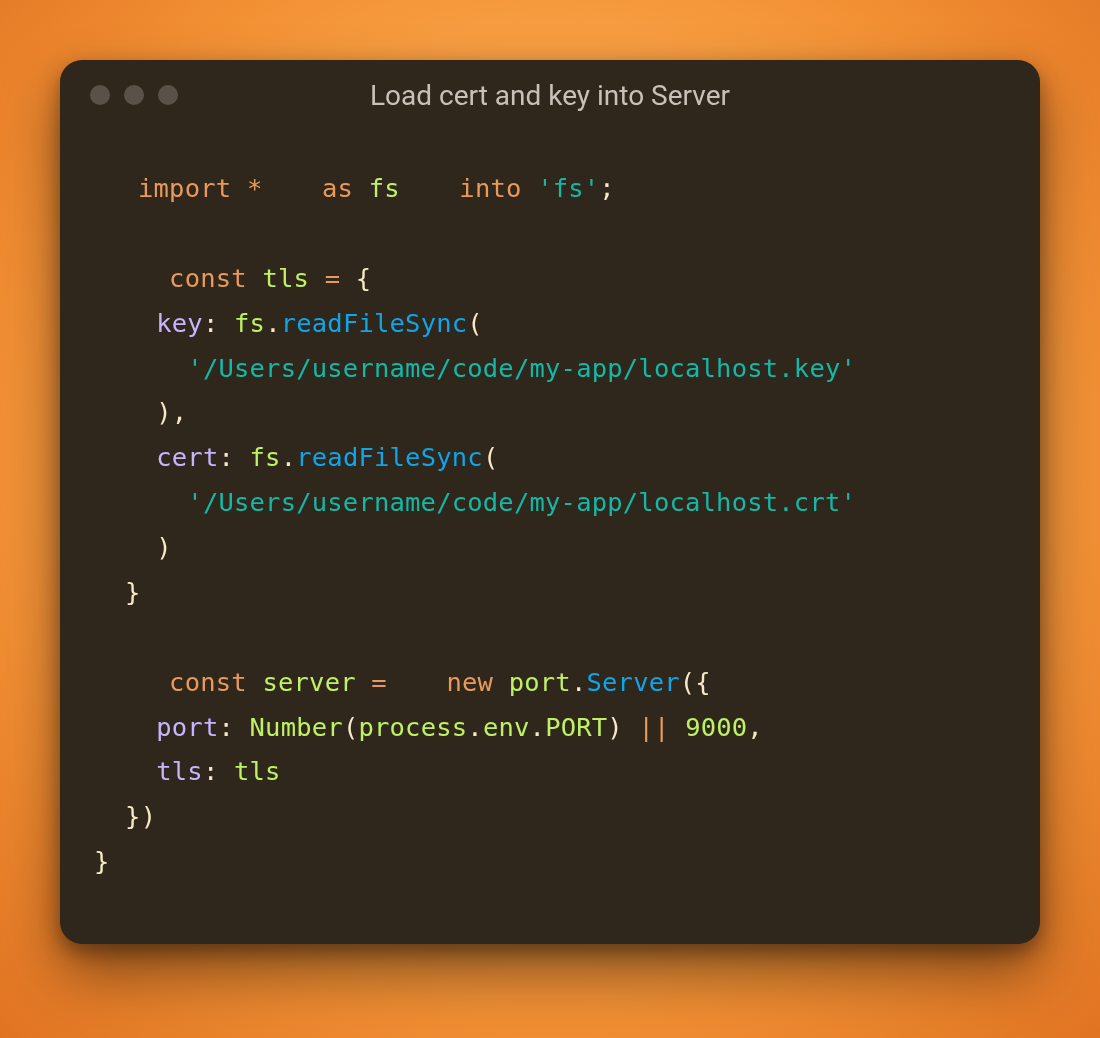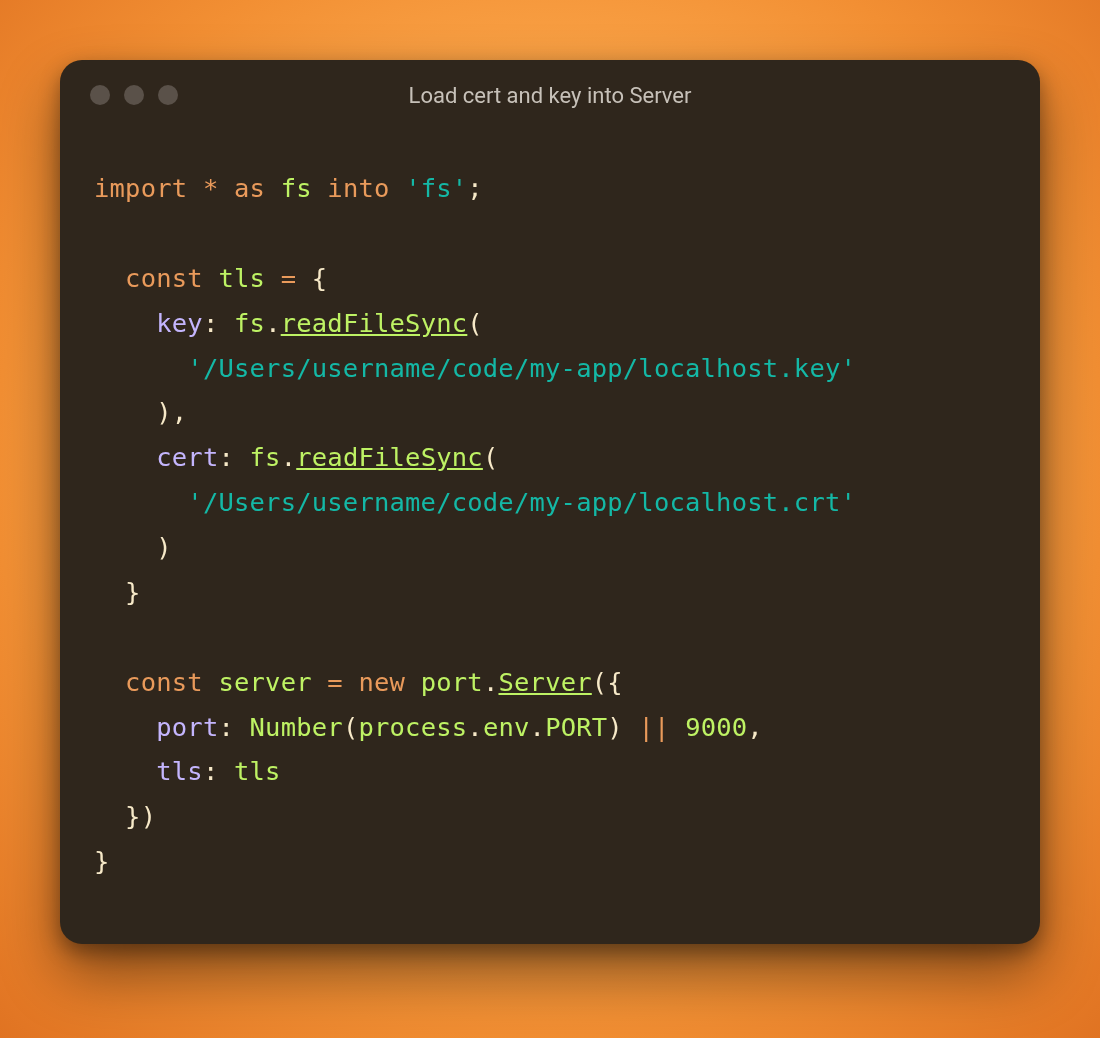--- a/index.html
+++ b/index.html
@@ -50,41 +50,41 @@
     height: 20px;
     border-radius: 50%;
     background: #5a5149;
   }
   .title {
     position: absolute;
     left: 0; right: 0;
     text-align: center;
     color: #c7c1b9;
     font-family: -apple-system, BlinkMacSystemFont, "Segoe UI", Roboto, Helvetica, Arial, sans-serif;
-    font-size: 22px;
+    font-size: 28px;
     font-weight: 400;
     pointer-events: none;
   }
   .code-area {
     padding: 36px 24px 20px 34px;
   }
   pre.code {
     margin: 0;
     font-size: 25.5px;
     line-height: 1.76;
     white-space: pre;
     color: #f7e9c8;
     font-weight: 500;
     letter-spacing: 0.2px;
   }
-  .tok-kw   { color: #E99A5B; }
+  .tok-kw   { color: #E99A5B; margin-left: 44px; }
   .tok-op   { color: #E99A5B; }
   .tok-id   { color: #bef264; }
   .tok-prop { color: #c4b5fd; }
-  .tok-fn   { color: #bef264; text-decoration: underline; }
+  .tok-fn   { color: #0ea5e9; }
   .tok-str  { color: #14b8a6; }
   .tok-num  { color: #bef264; }
   .tok-punct{ color: #f7e9c8; }
 </style>
 </head>
 <body>
 
 <div class="bg">
   <div class="window">
 

